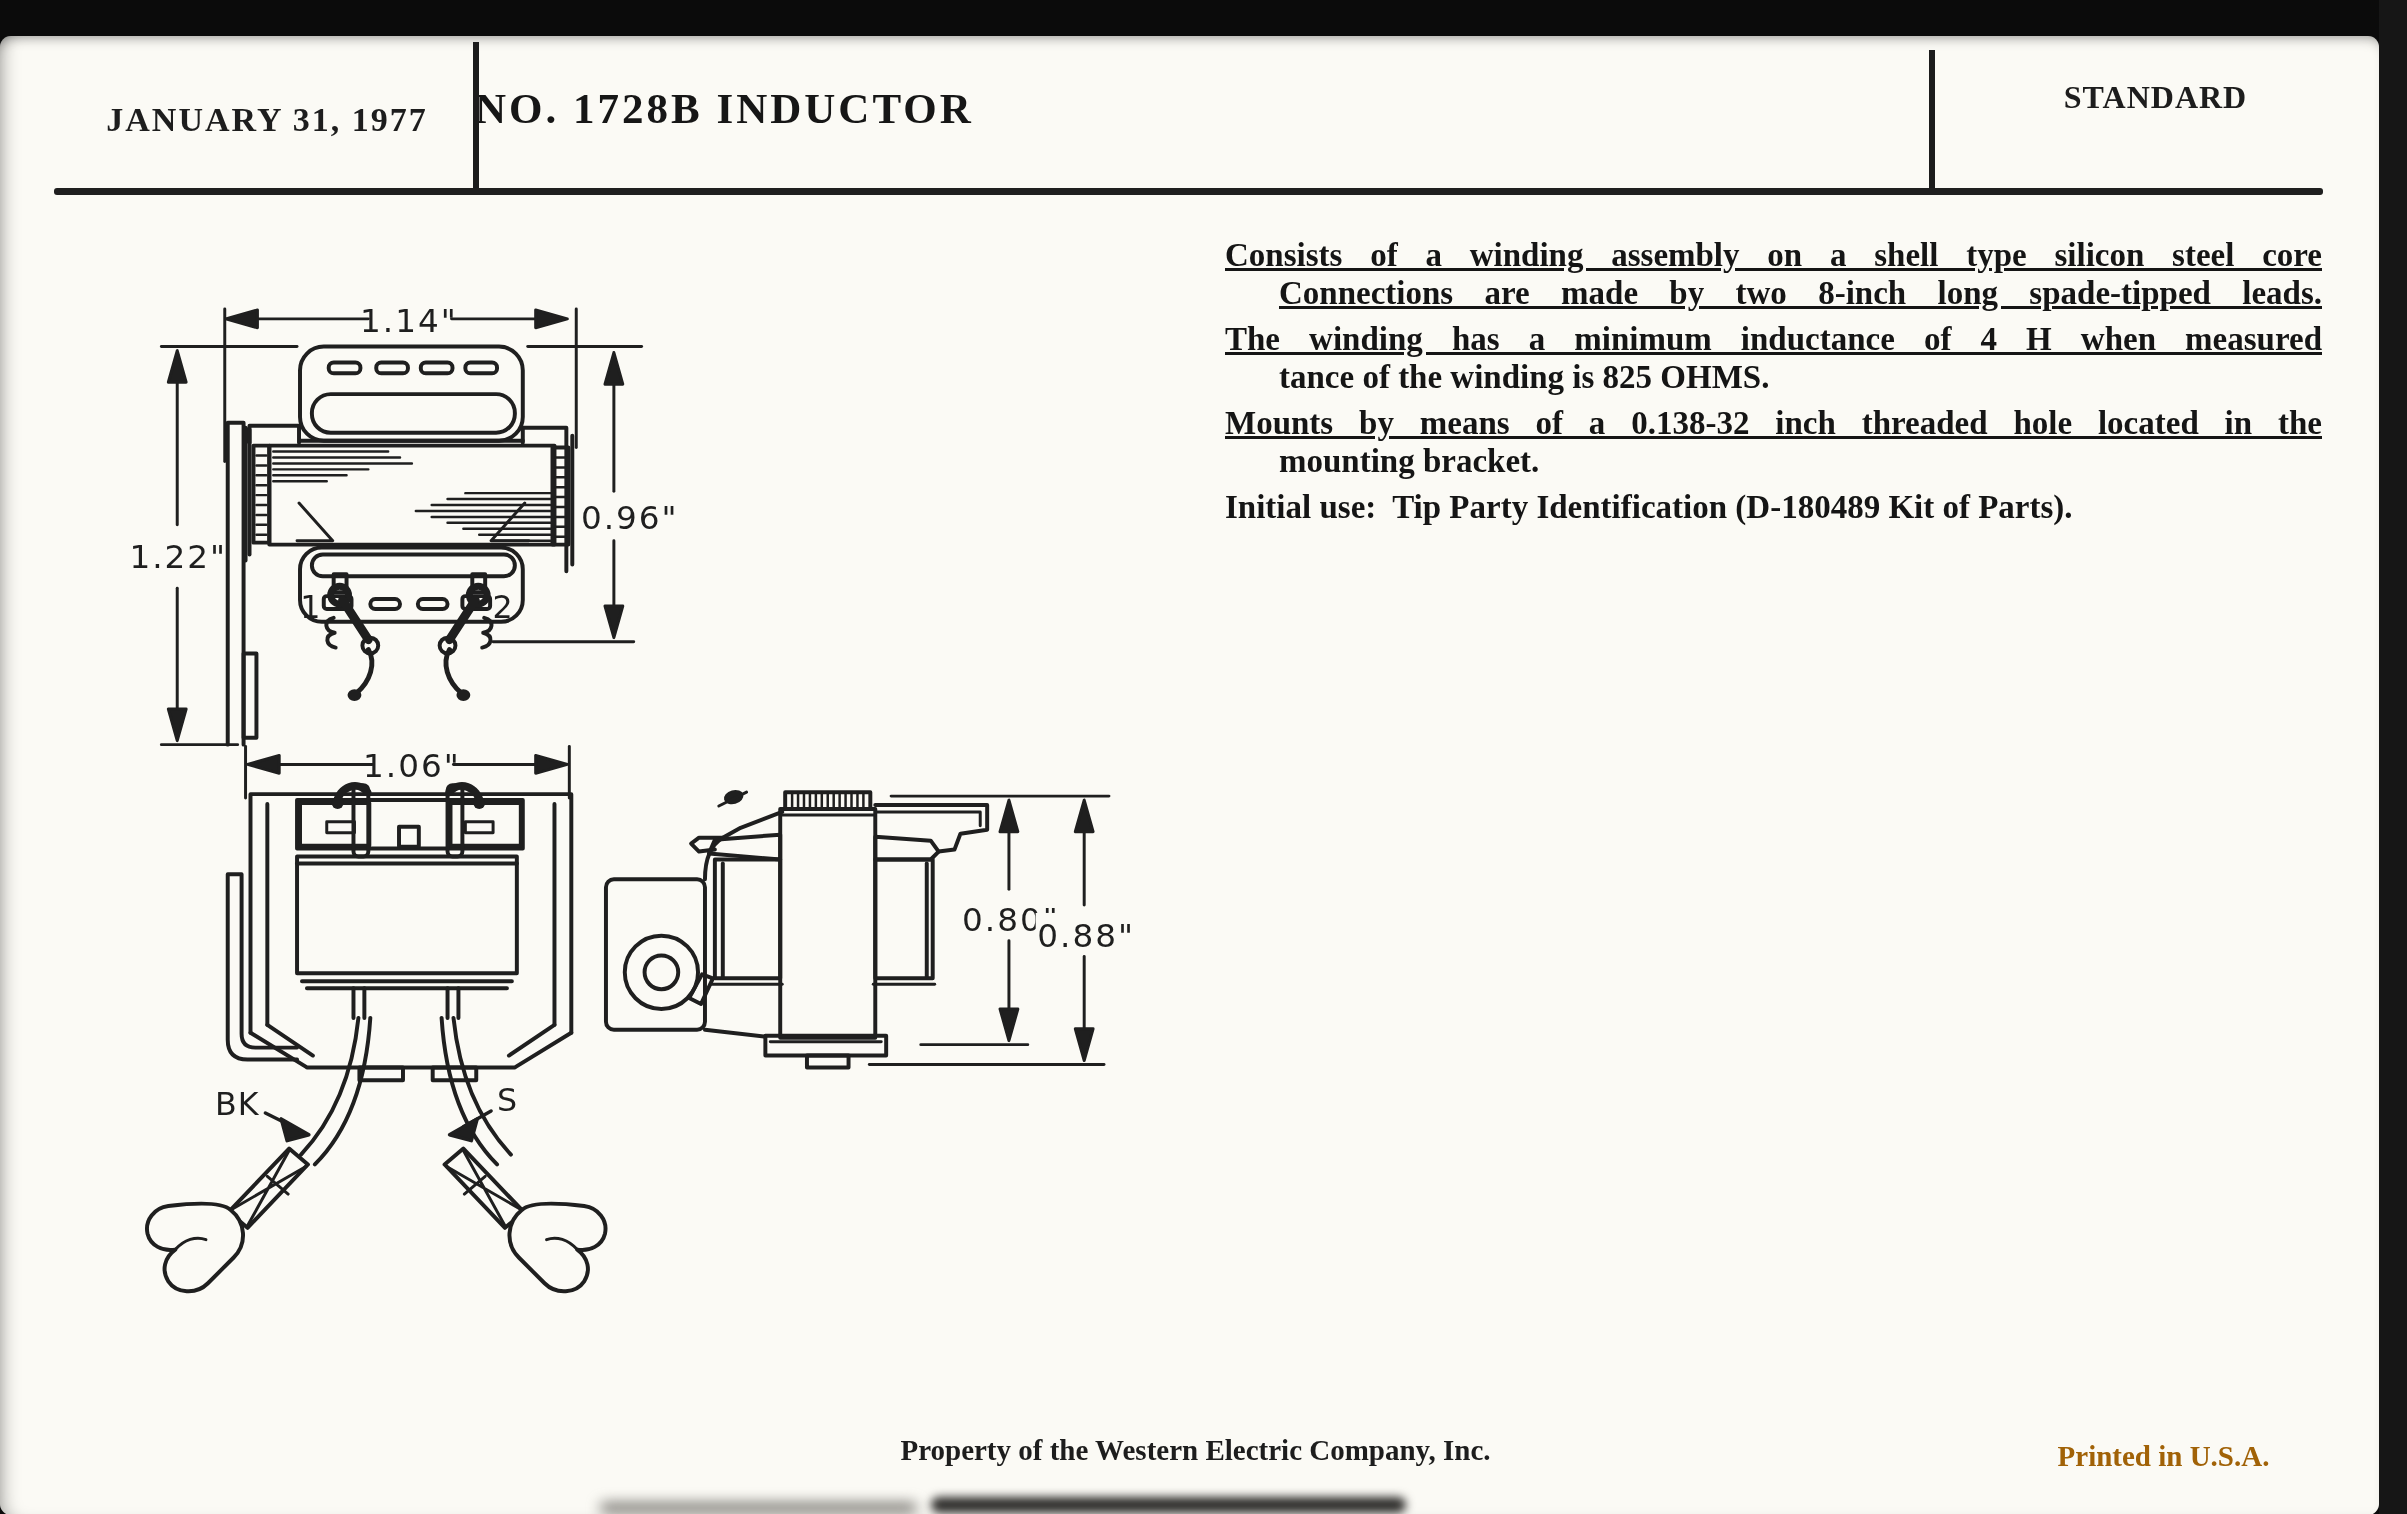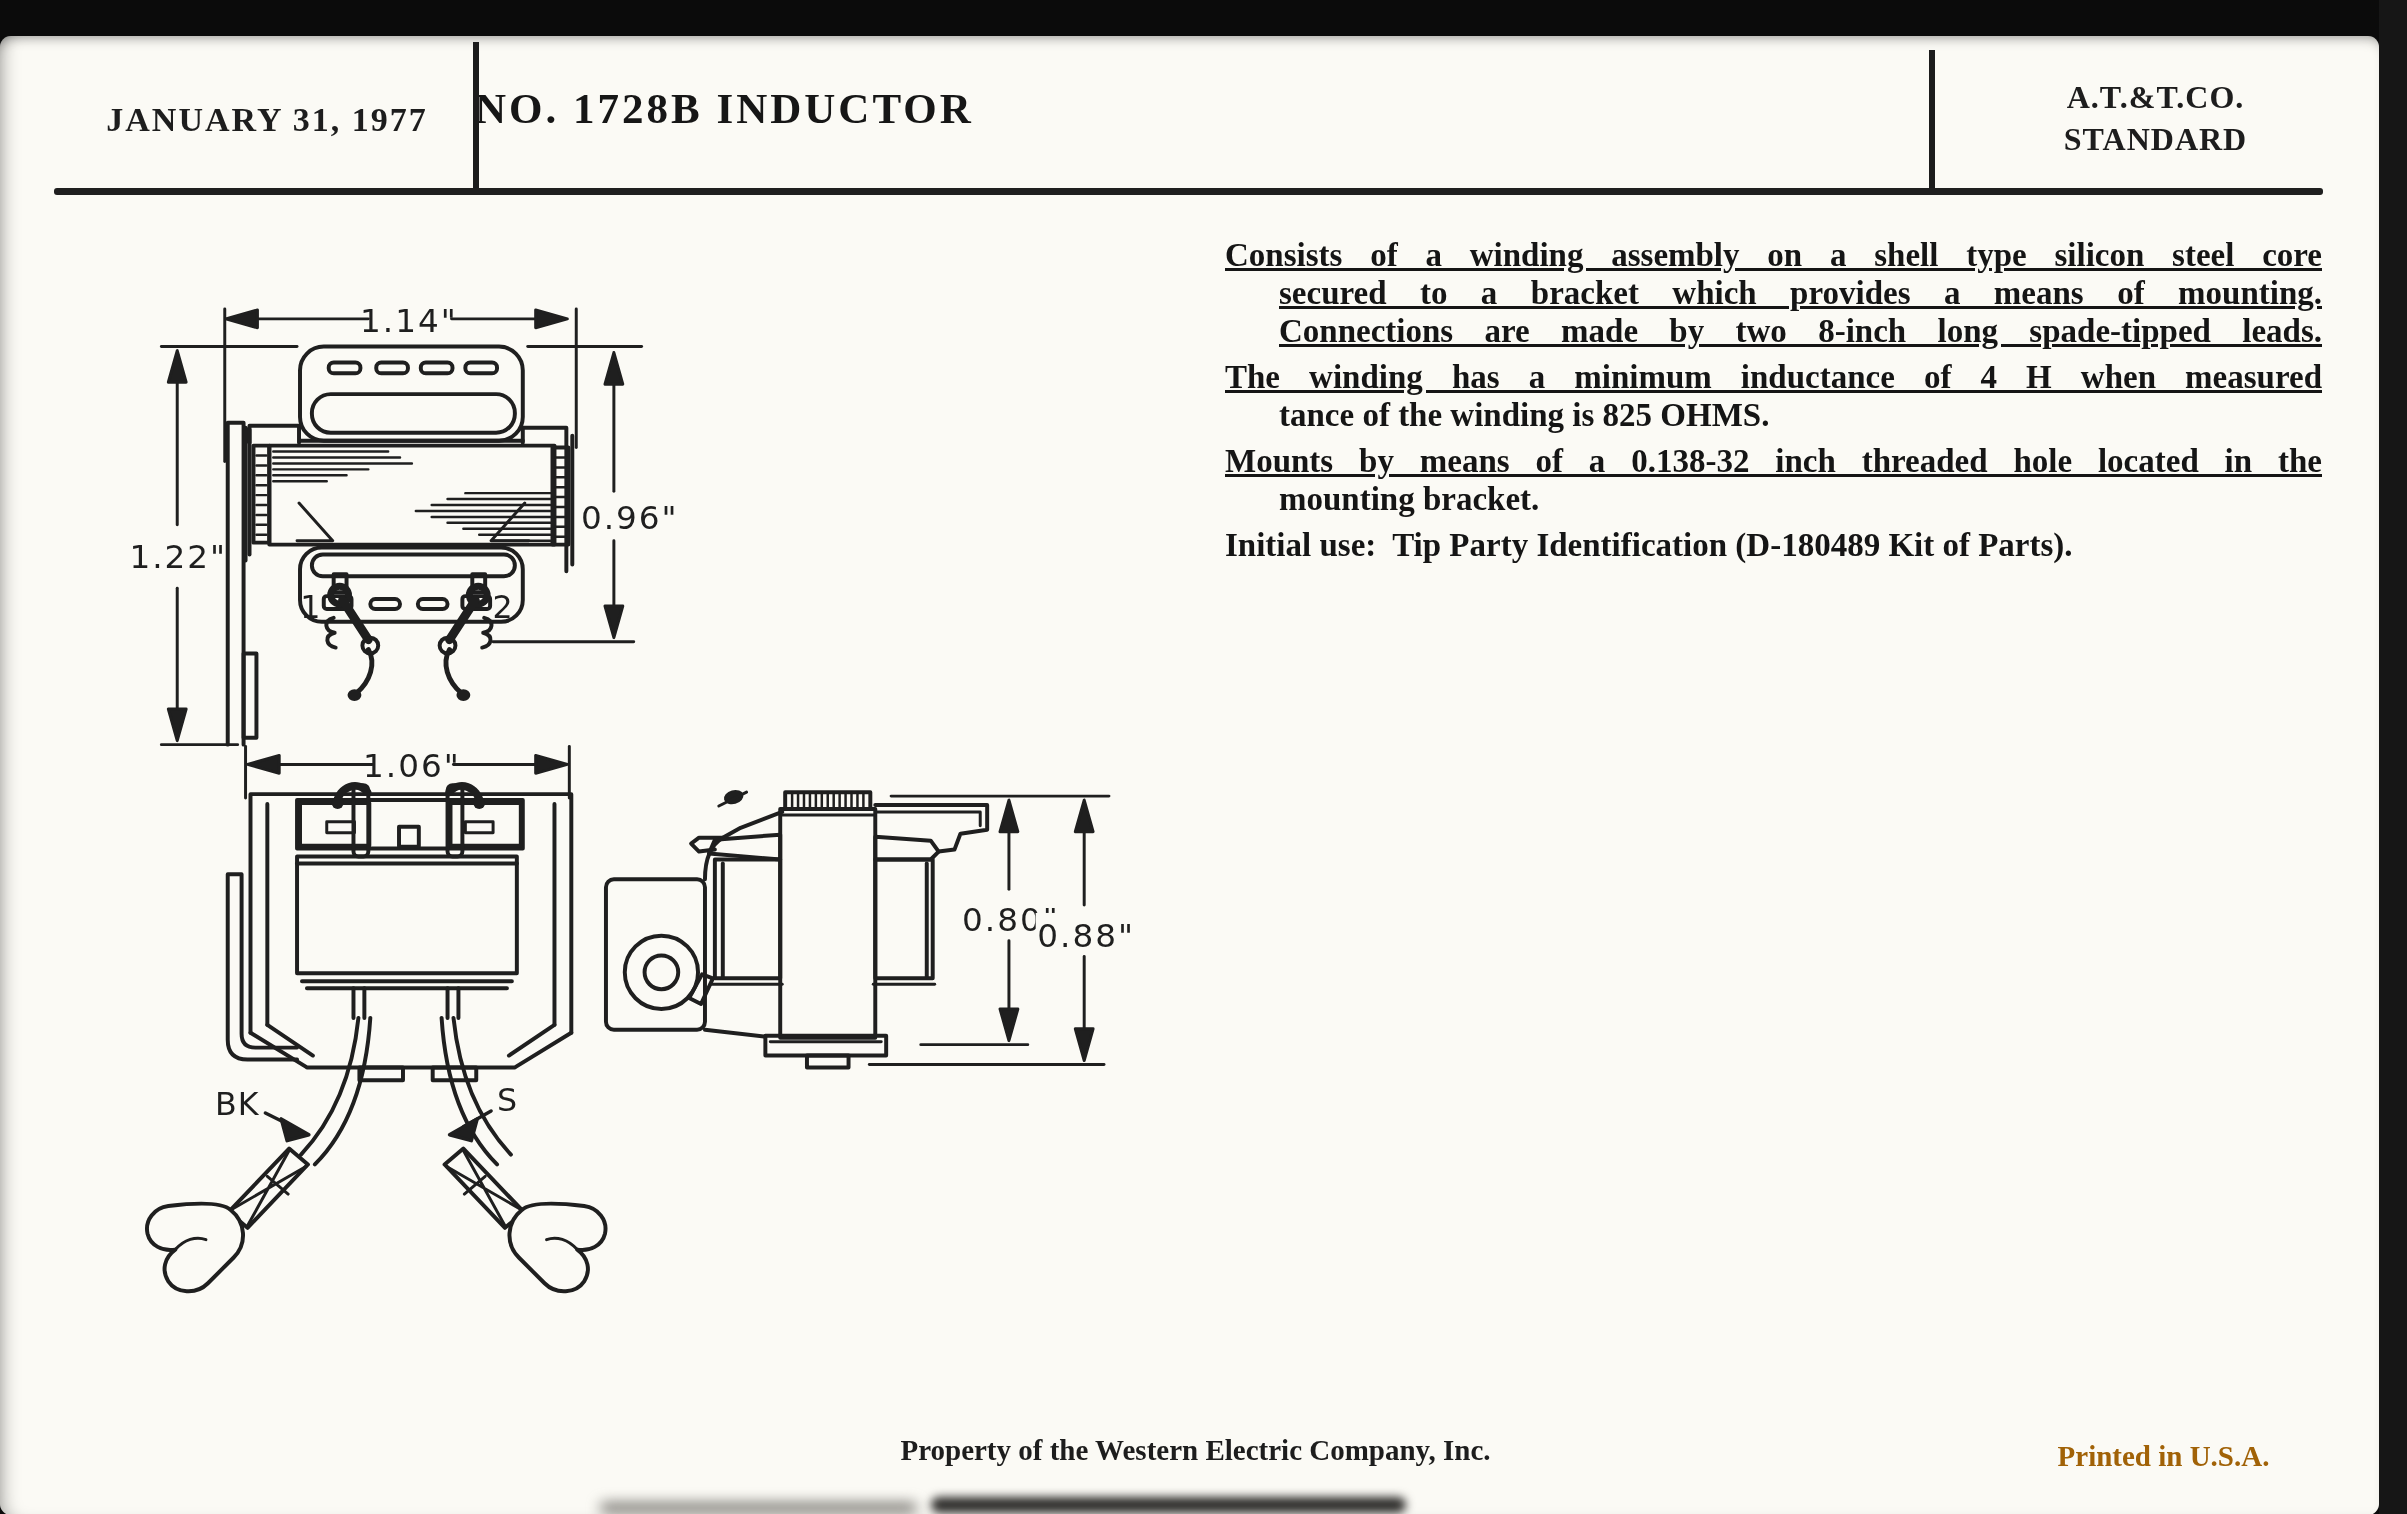--- a/index.html
+++ b/index.html
@@ -45,30 +45,28 @@
 </style>
 </head>
 <body>
 
 <div id="stage">
   <div class="page">
 
     <div class="hdr-date">JANUARY 31, 1977</div>
     <div class="hdr-title">NO. 1728B INDUCTOR</div>
     <div class="hdr-org">
-      <div>A.T.&amp;T.CO.</div>
       <div>STANDARD</div>
     </div>
     <div class="vdiv d1"></div>
     <div class="vdiv d2"></div>
     <div class="hrule"></div>
 
     <div class="desc">
       <div class="ln just">Consists of a winding assembly on a shell type silicon steel core</div>
-      <div class="ln just ind">secured to a bracket which provides a means of mounting.</div>
       <div class="ln just ind">Connections are made by two 8-inch long spade-tipped leads.</div>
       <div class="pgap"></div>
       <div class="ln just">The winding has a minimum inductance of 4 H when measured</div>
       <div class="ln ind">tance of the winding is 825 OHMS.</div>
       <div class="pgap"></div>
       <div class="ln just">Mounts by means of a 0.138-32 inch threaded hole located in the</div>
       <div class="ln ind">mounting bracket.</div>
       <div class="pgap"></div>
       <div class="ln">Initial use:&nbsp; Tip Party Identification (D-180489 Kit of Parts).</div>
     </div>

